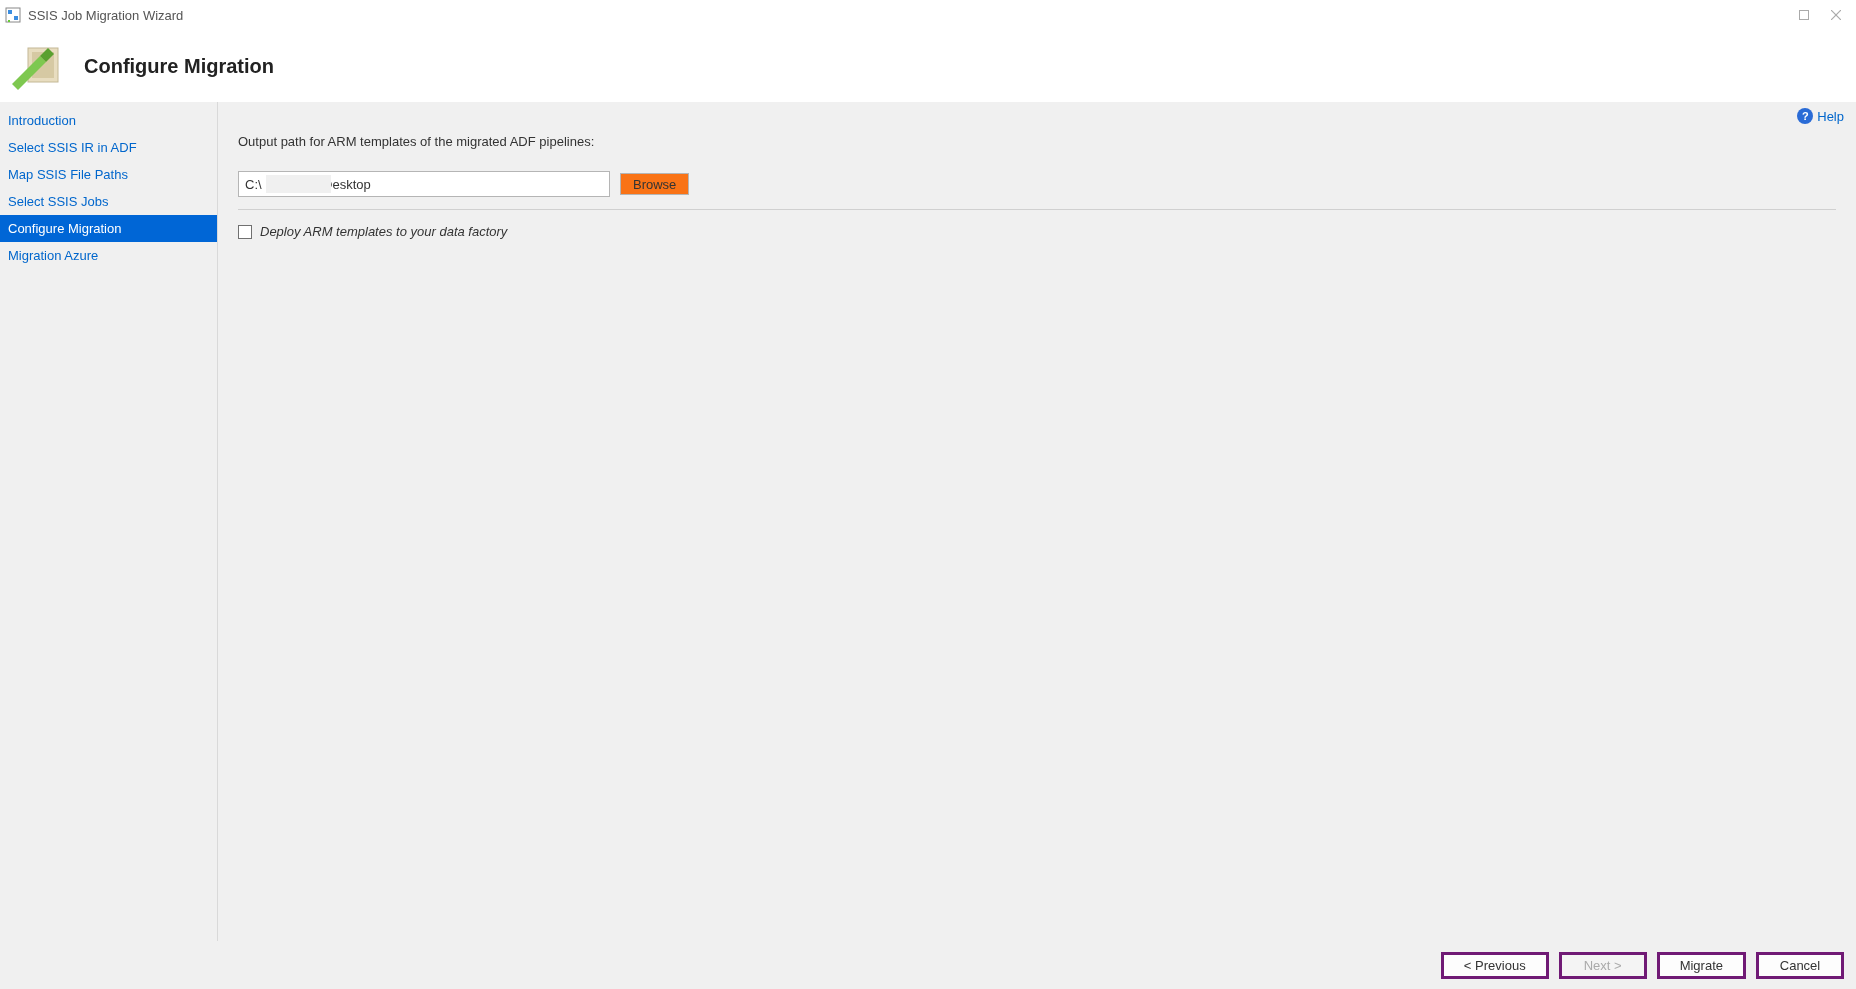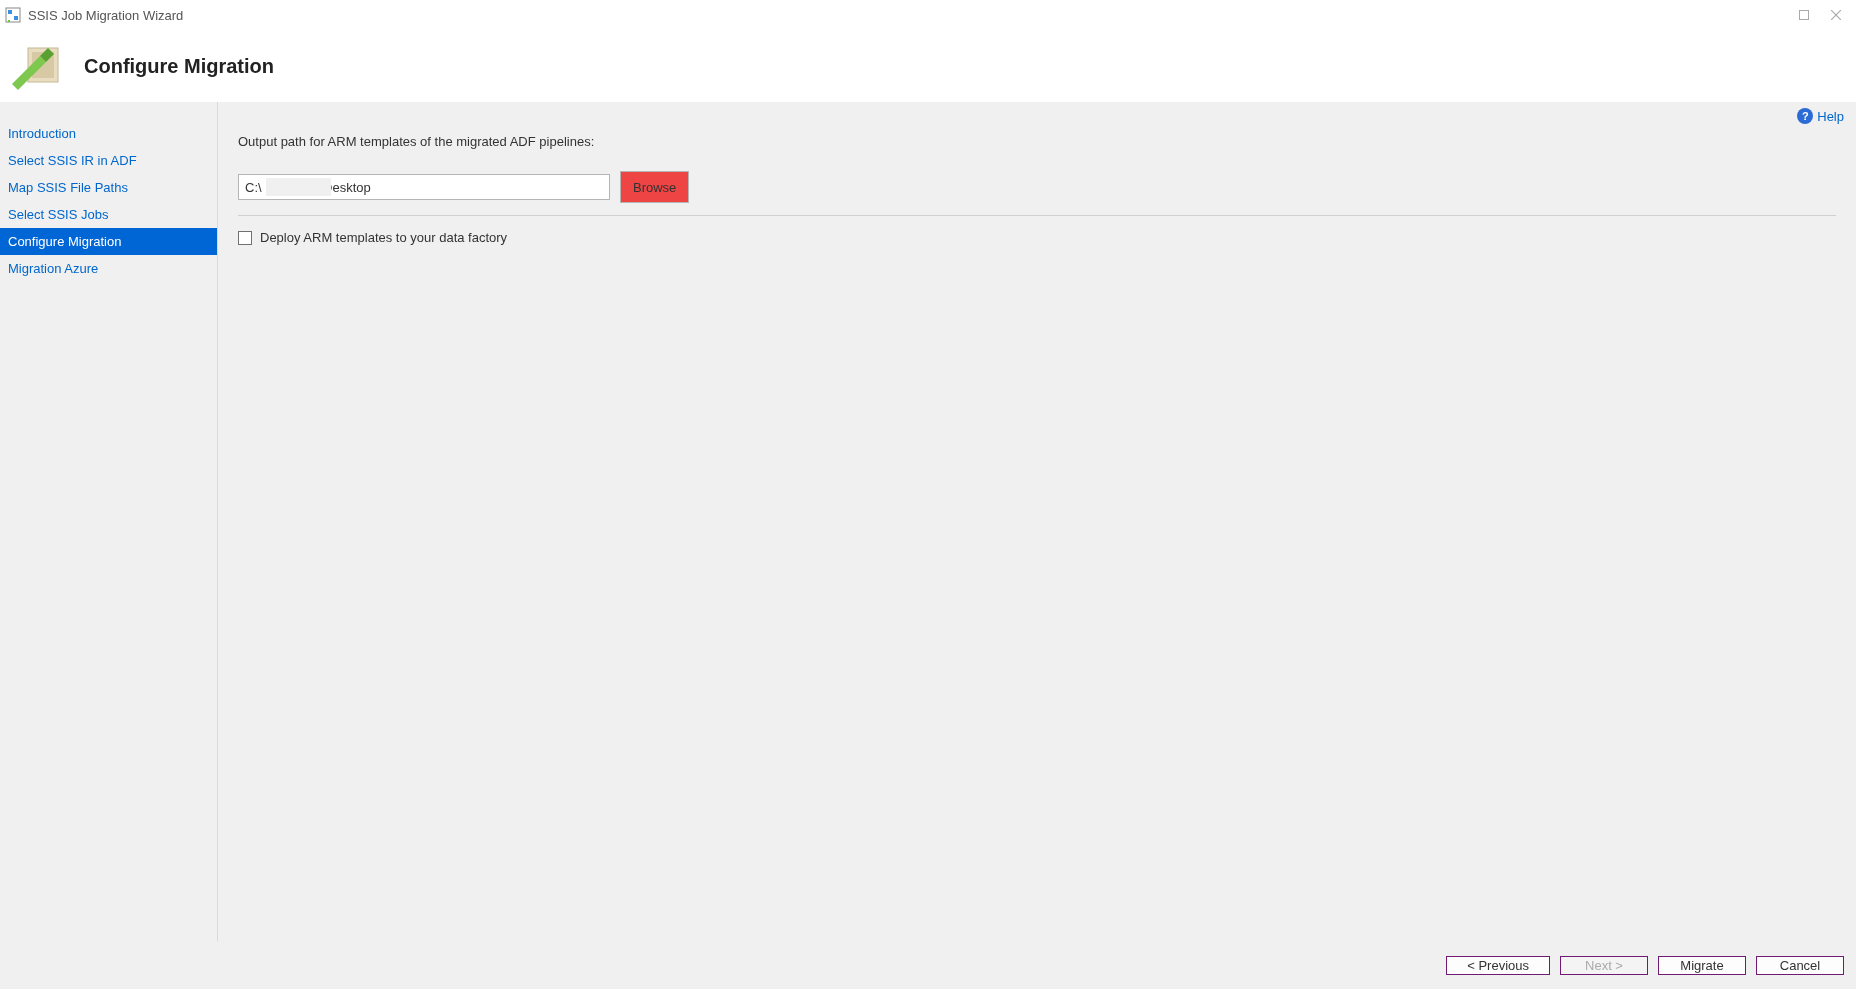--- a/index.html
+++ b/index.html
@@ -74,21 +74,21 @@
     .body-area {
       flex: 1;
       display: flex;
       background: #f0f0f0;
       min-height: 0;
     }
     .sidebar {
       width: 218px;
       background: #f0f0f0;
       border-right: 1px solid #d9d9d9;
-      padding-top: 18px;
+      padding-top: 5px;
     }
     .sidebar-item {
       padding: 6px 8px;
       color: #0066cc;
       cursor: pointer;
       font-size: 13px;
     }
     .sidebar-item.active {
       background: #0066d6;
       color: #fff;
@@ -164,23 +164,23 @@
     }
     .path-mask {
       position: absolute;
       left: 21px;
       top: 3px;
       width: 65px;
       height: 18px;
       background: #f0f0f0;
     }
     .browse-btn {
-      height: 32px;
+      height: 22px;
       padding: 0 12px;
-      background: #ef4444;
+      background: #f97316;
       border: 1px solid #b5b5b5;
       font-size: 13px;
       color: #333;
       cursor: pointer;
     }
     .hr-line {
       border: none;
       border-top: 1px solid #d0d0d0;
       margin: 0 0 14px 0;
     }
@@ -193,35 +193,36 @@
     .checkbox {
       width: 14px;
       height: 14px;
       border: 1px solid #707070;
       background: #fff;
       cursor: pointer;
     }
     .checkbox-label {
       font-size: 13px;
       color: #333;
+      font-style: italic;
     }
     .footer {
       height: 48px;
       background: #f0f0f0;
       display: flex;
       align-items: center;
       justify-content: flex-end;
       padding: 0 12px;
       gap: 10px;
     }
     .footer-btn {
       min-width: 88px;
-      height: 19px;
+      height: 27px;
       background: #fdfdfd;
-      border: 1px solid #701a75;
+      border: 3px solid #701a75;
       font-size: 13px;
       color: #333;
       cursor: pointer;
       padding: 0 20px;
     }
     .footer-btn:disabled {
       color: #aaa;
       cursor: default;
       background: #f4f4f4;
     }

